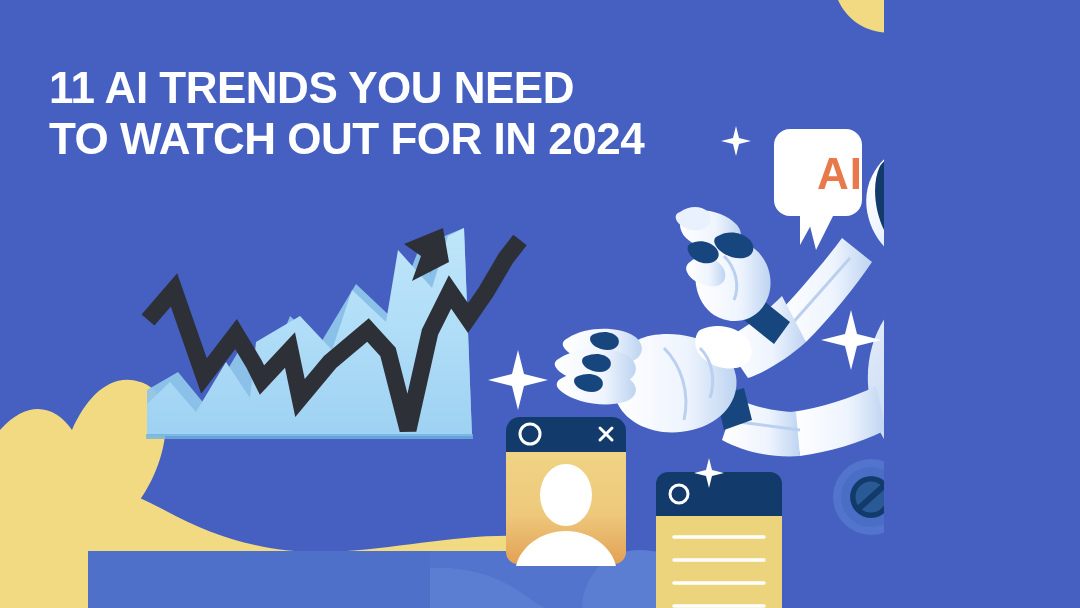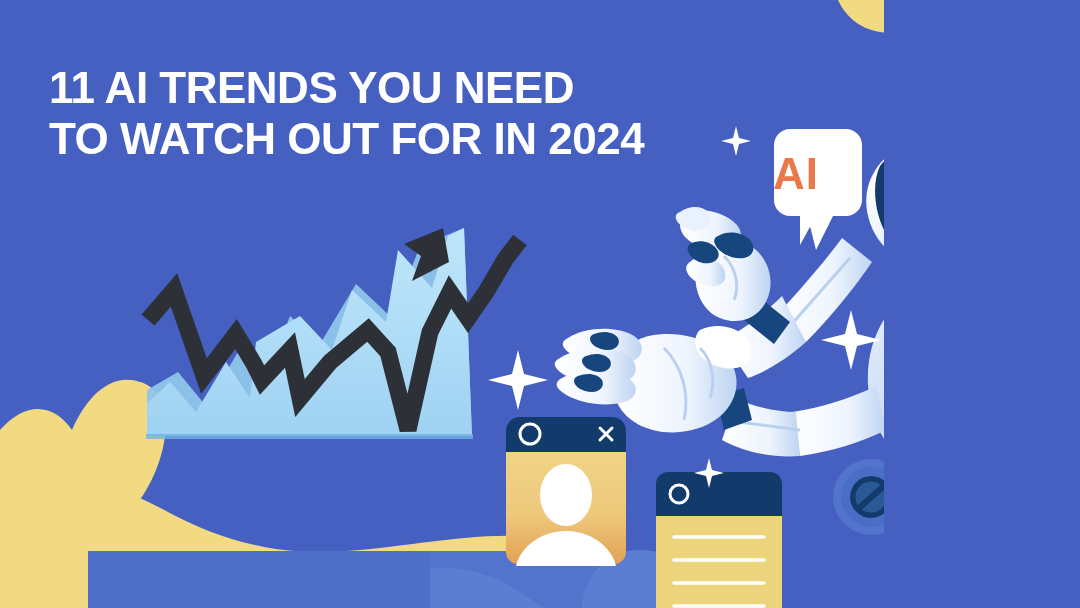--- a/index.html
+++ b/index.html
@@ -12,21 +12,21 @@
   #headline{
     position:absolute;left:49px;top:62px;width:650px;
     color:#ffffff;font-weight:bold;font-size:44px;line-height:1.17;
     letter-spacing:-0.5px;text-transform:uppercase;
     font-family:"Liberation Sans","DejaVu Sans",sans-serif;
     white-space:pre-line;
   }
   #ai-bubble-text{
     position:absolute;left:773px;top:152px;width:90px;
     color:#e8794a;font-weight:bold;font-size:44px;line-height:1;
-    letter-spacing:1px;text-align:left;
+    letter-spacing:1px;text-align:right;
     font-family:"Liberation Sans","DejaVu Sans",sans-serif;
   }
 </style>
 </head>
 <body>
 
 <div id="stage">
 
   <svg class="layer" viewBox="0 0 1080 608">
     <defs>

